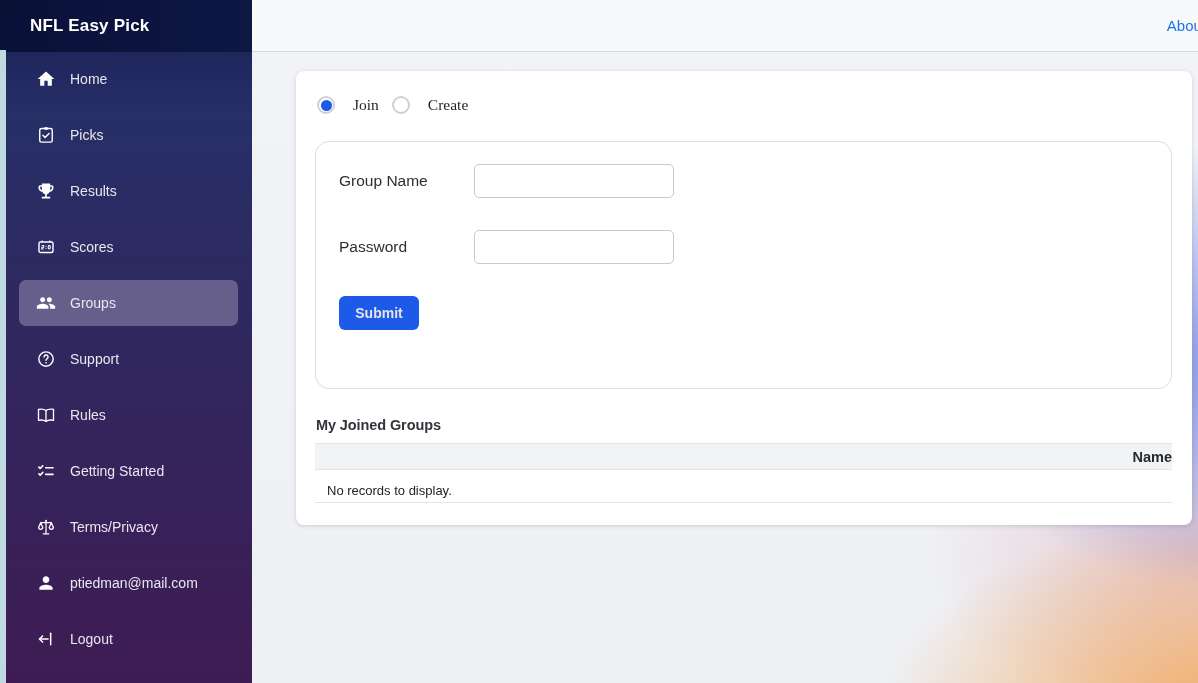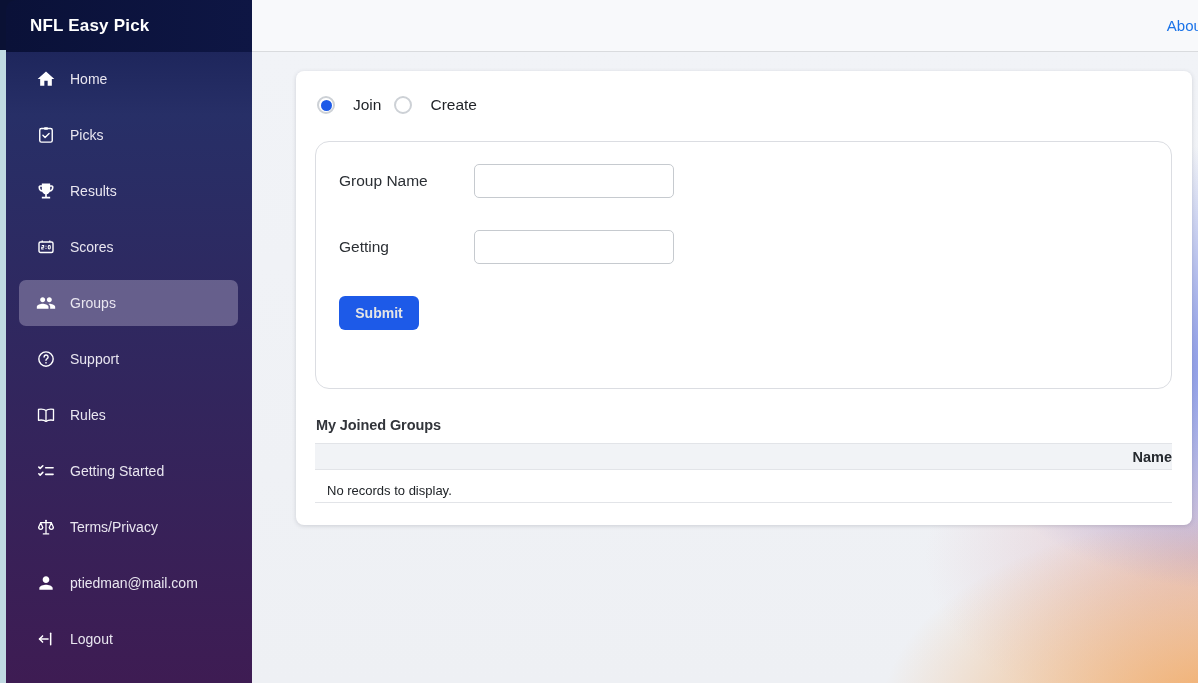--- a/index.html
+++ b/index.html
@@ -57,21 +57,21 @@
       radial-gradient(420px 260px at 100% 80%, rgba(216,150,160,0.45), rgba(216,150,160,0) 65%),
       linear-gradient(180deg,#f1f3f7 0%, #eef0f4 100%);
   }
   .card {
     position:absolute; left:44px; top:19px; width:896px; height:454px;
     background:#ffffff; border-radius:8px;
     box-shadow:0 1px 4px rgba(50,55,70,0.18);
   }
 
   
-  .mode-row { display:flex; align-items:center; padding:25px 0 0 21px; }
+  .mode-row { display:flex; align-items:center; padding:25px 0 0 21px;font-family:Liberation Serif, serif; }
   .radio-option { display:flex; align-items:center; cursor:pointer; }
   .radio-option + .radio-option { margin-left:13px; }
   .radio {
     width:18px; height:18px; border-radius:50%;
     border:2px solid #cdd1d6; background:#ffffff; position:relative;
   }
   .radio.checked::after {
     content:''; position:absolute; left:1.5px; top:1.5px; width:11px; height:11px;
     border-radius:50%; background:#1d5ae8;
   }
@@ -269,21 +269,21 @@
         <span class="radio-label">Create</span>
       </span>
     </div>
 
     <div class="form-box">
       <div class="form-row row-1">
         <span class="field-label">Group Name</span>
         <input class="text-input" type="text" value="" style="">
       </div>
       <div class="form-row row-2">
-        <span class="field-label">Getting</span>
+        <span class="field-label">Password</span>
         <input class="text-input" type="text" value="" style="">
       </div>
       <button class="submit-btn">Submit</button>
     </div>
 
     <div class="groups-title">My Joined Groups</div>
 
     <table class="groups-table">
       <thead>
         <tr>

